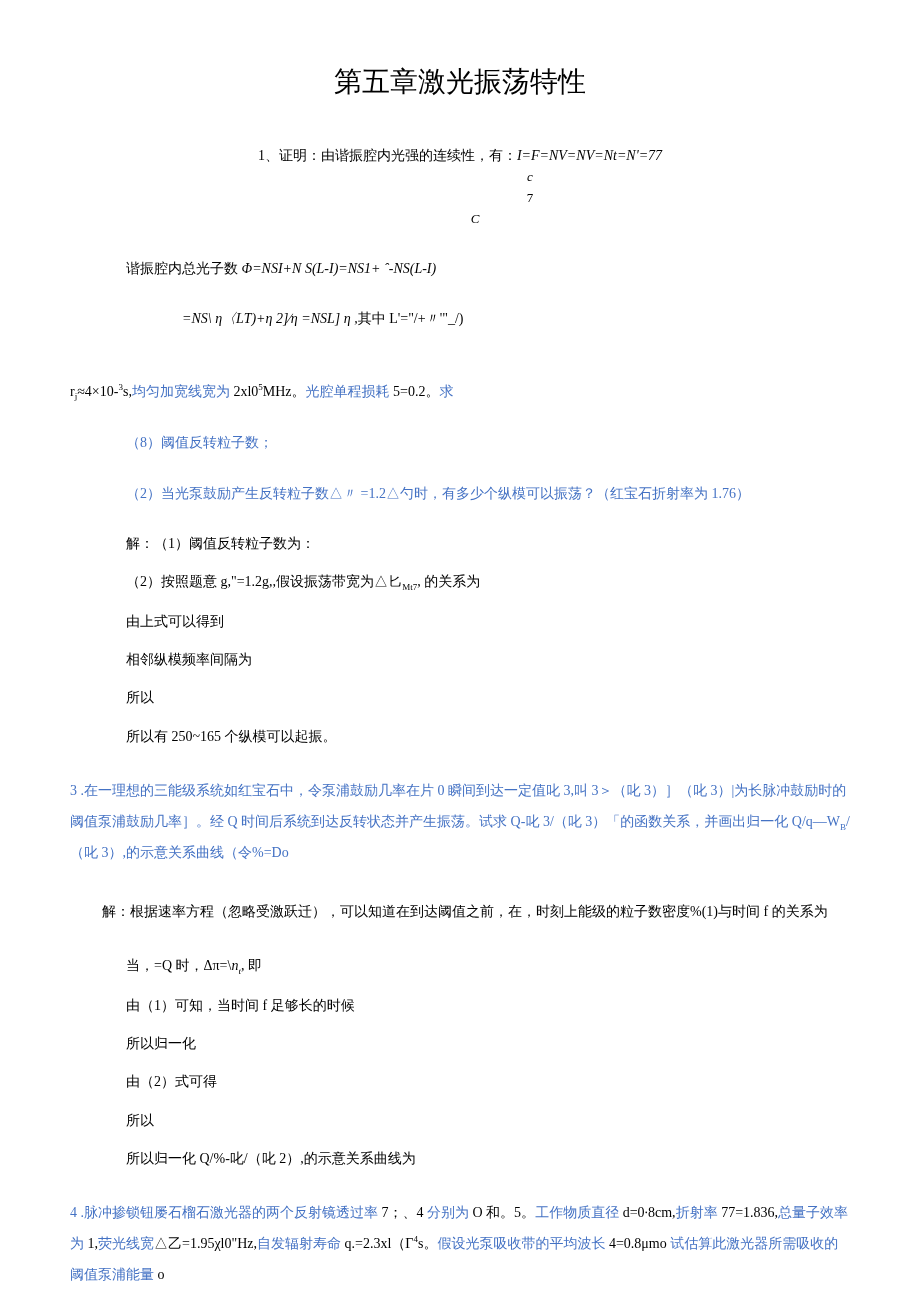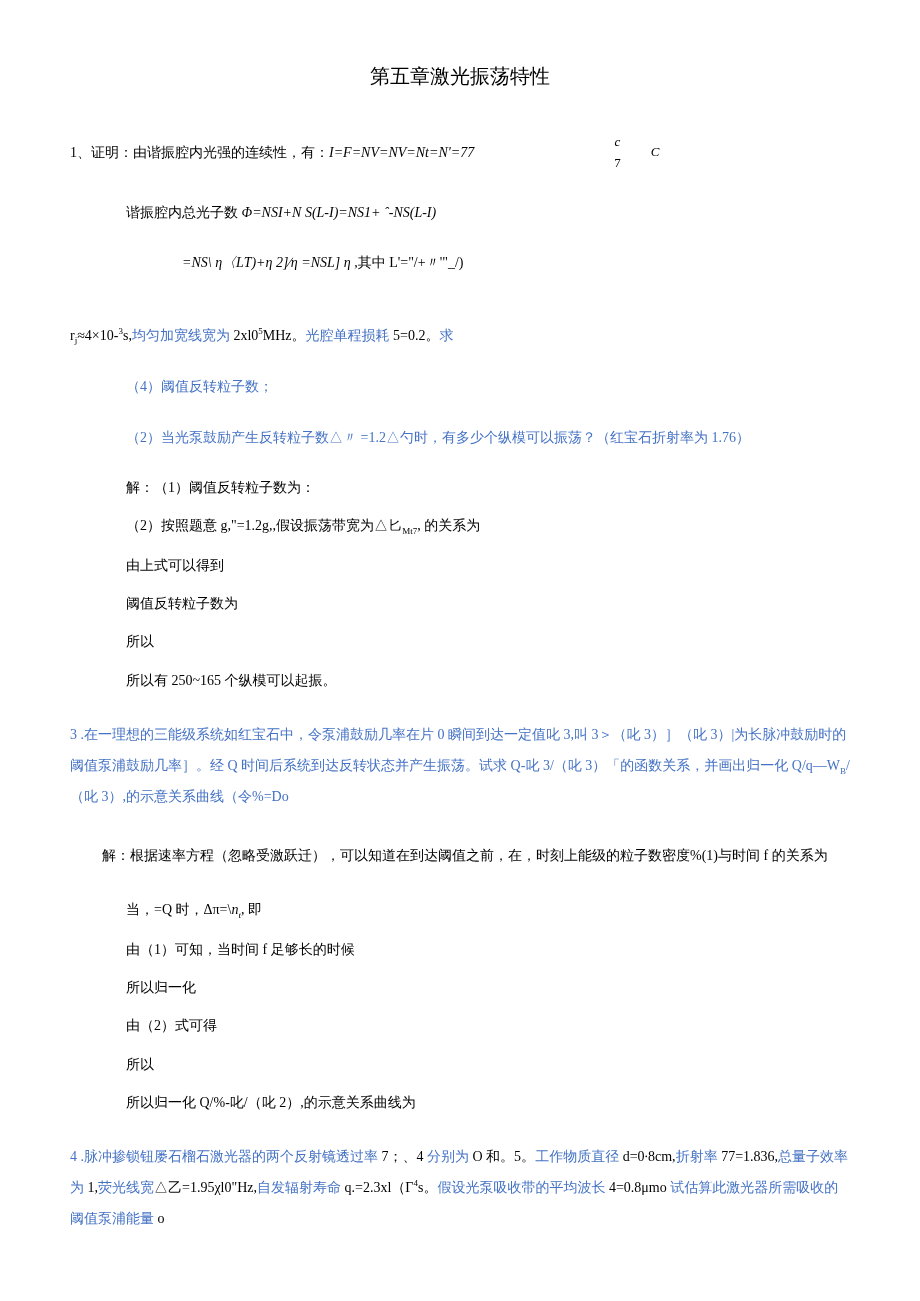--- a/index.html
+++ b/index.html
@@ -12,28 +12,29 @@
       min-height: 1301px;
       background: #ffffff;
       font-family: "SimSun", "宋体", serif;
       font-size: 14px;
       line-height: 1.6;
       color: #000000;
       padding: 60px 70px 40px 70px;
     }
     .title {
       text-align: center;
-      font-size: 20px;
+      font-size: 28px;
       font-weight: normal;
       margin-bottom: 40px;
       font-family: "SimSun", "宋体", serif;
     }
     .line {
       margin-bottom: 8px;
       position: relative;
+      flex-direction: column;
     }
     .line-spaced {
       margin-bottom: 28px;
     }
     .line-spaced-lg {
       margin-bottom: 50px;
     }
     .indent-1 {
       padding-left: 56px;
       margin-top: 16px;
@@ -109,32 +110,32 @@
 </div>
 
 <div class="line line-spaced-lg indent-2">
   <span class="italic">=NS\ η〈LT)+η 2]∕η =NSL] η ,</span><span>其中 L'="/+〃'"_/)</span>
 </div>
 
 <div class="line line-spaced" style="margin-top:40px">
   <span>r</span><span class="sub">j</span><span>≈4×10-</span><span class="super">3</span><span>s,</span><span class="blue">均匀加宽线宽为</span><span> 2xl0</span><span class="super">5</span><span>MHz。</span><span class="blue">光腔单程损耗</span><span> 5=0.2。</span><span class="blue">求</span>
 </div>
 
-<div class="line line-spaced indent-1 blue">（4）阈值反转粒子数；</div>
+<div class="line line-spaced indent-1 blue">（8）阈值反转粒子数；</div>
 
 <div class="line line-spaced indent-1 blue">（2）当光泵鼓励产生反转粒子数△〃 =1.2△勺时，有多少个纵模可以振荡？（红宝石折射率为 1.76）</div>
 
 <div class="line indent-1">解：（1）阈值反转粒子数为：</div>
 
 <div class="line indent-1">
   <span>（2）按照题意 g,"=1.2g,,假设振荡带宽为△匕</span><span class="sub">Mt7</span><span>, 的关系为</span>
 </div>
 
 <div class="line indent-1">由上式可以得到</div>
-<div class="line indent-1">阈值反转粒子数为</div>
+<div class="line indent-1">相邻纵模频率间隔为</div>
 <div class="line indent-1">所以</div>
 <div class="line line-spaced indent-1">所以有 250~165 个纵模可以起振。</div>
 
 <div class="line line-spaced" style="line-height:2.2">
   <span class="blue">3 .在一理想的三能级系统如红宝石中，令泵浦鼓励几率在片 0 瞬间到达一定值叱 3,叫 3＞（叱 3）］（叱 3）|为长脉冲鼓励时的阈值泵浦鼓励几率］。经 Q 时间后系统到达反转状态并产生振荡。试求 Q-叱 3/（叱 3）「的函数关系，并画出归一化 Q/q—W</span><span class="blue sub">B</span><span class="blue">/（叱 3）,的示意关系曲线（令%=Do</span>
 </div>
 
 <div class="line line-spaced" style="line-height:2.2; padding-left:56px; text-indent:-56px; margin-left:32px;">
   <span style="margin-left:-56px; padding-left:56px;">解：根据速率方程（忽略受激跃迁），可以知道在到达阈值之前，在，时刻上能级的粒子数密度%(1)与时间 f 的关系为</span>
 </div>

